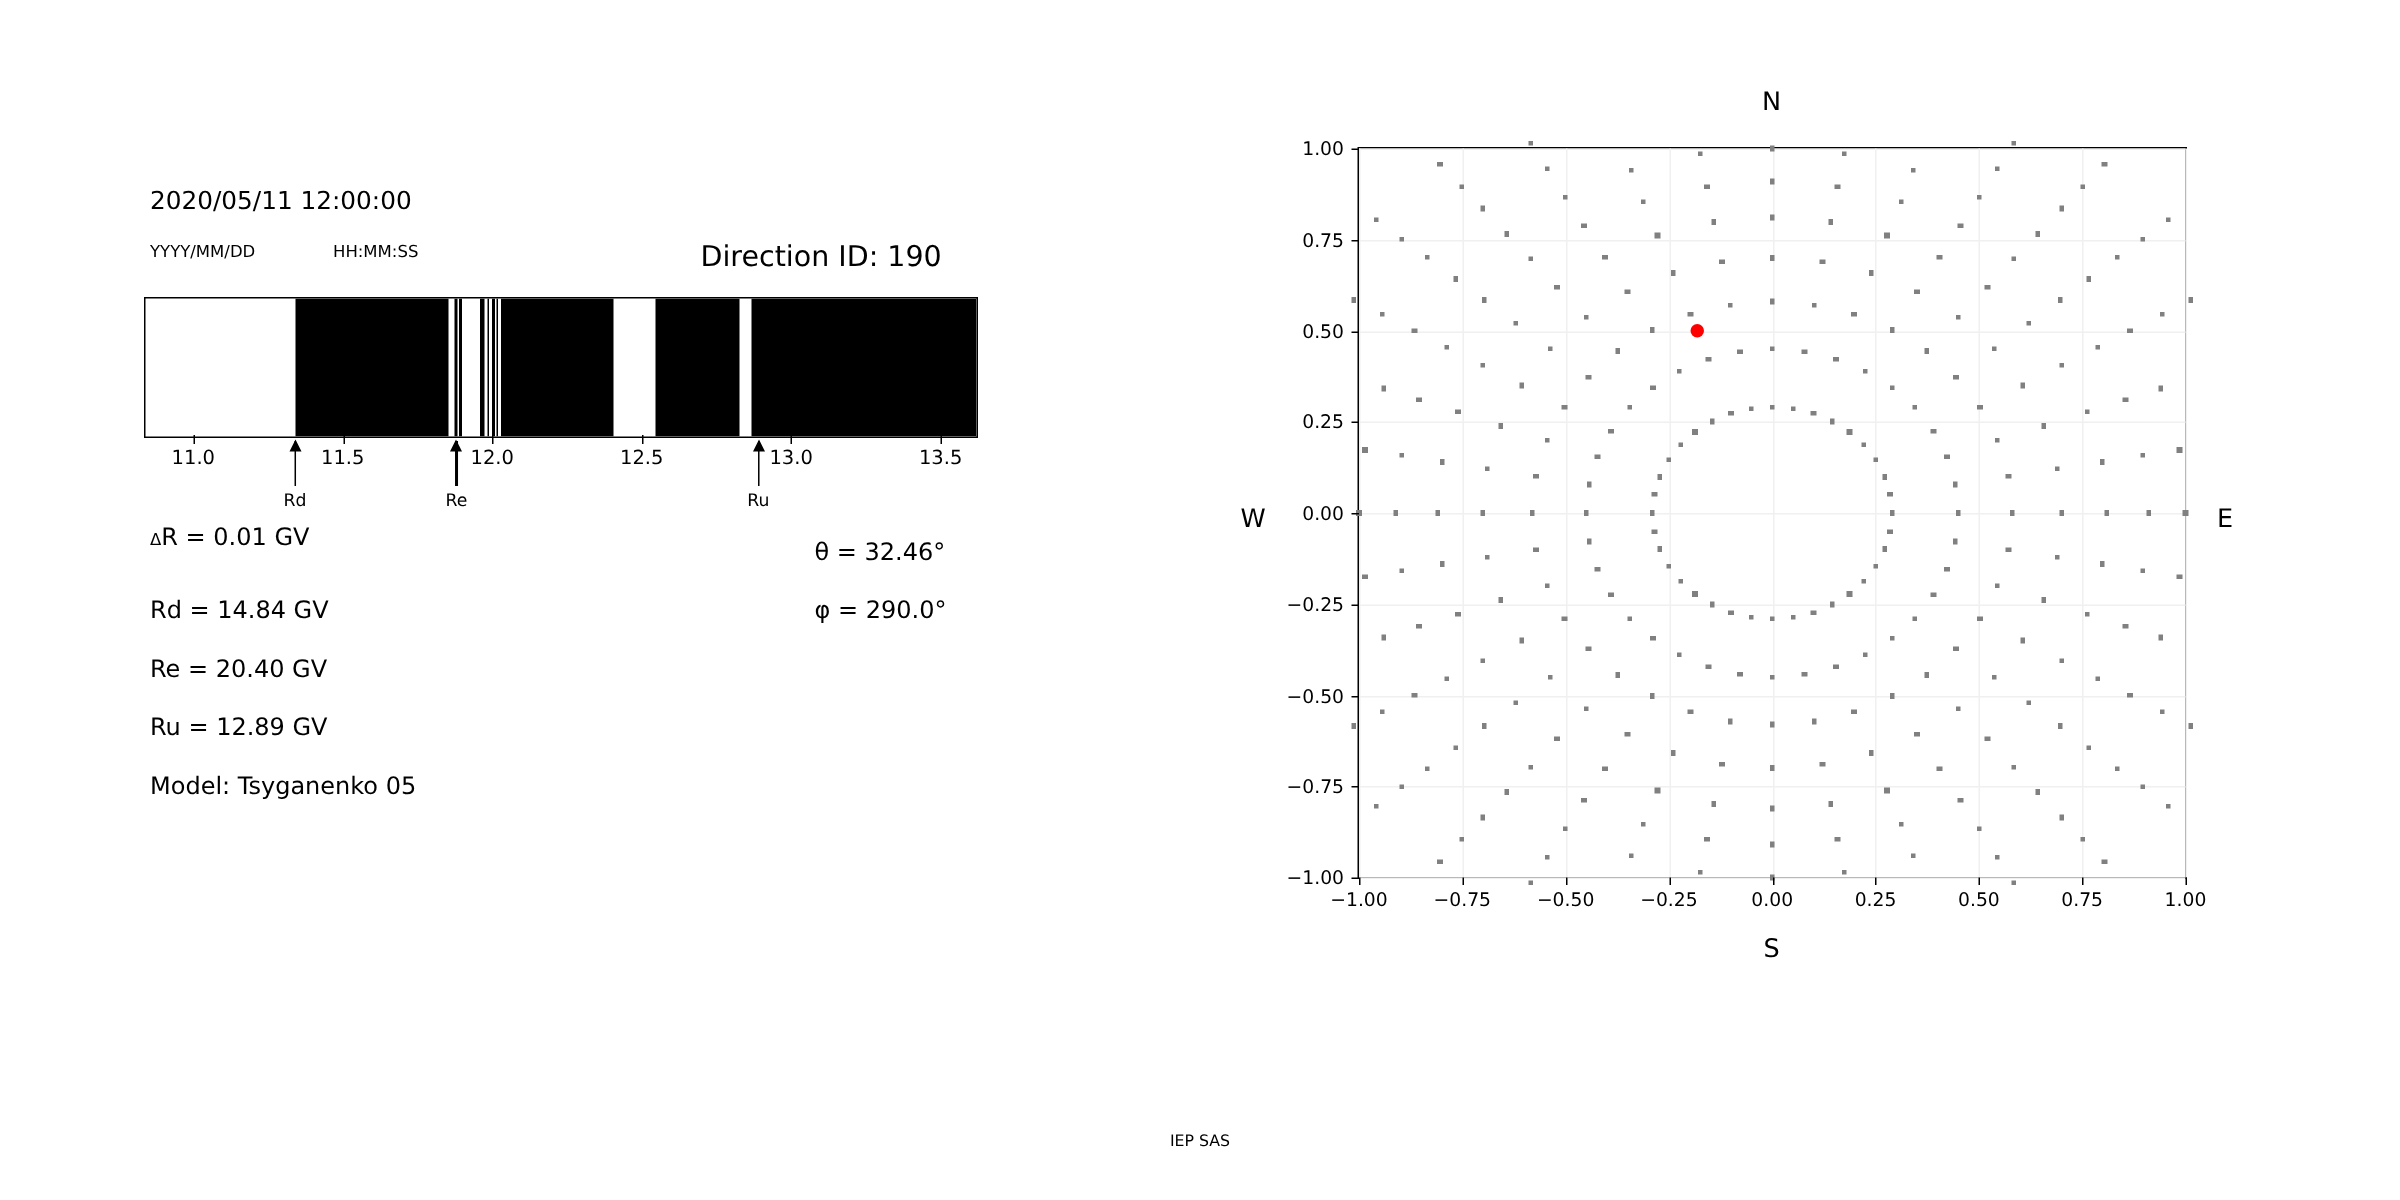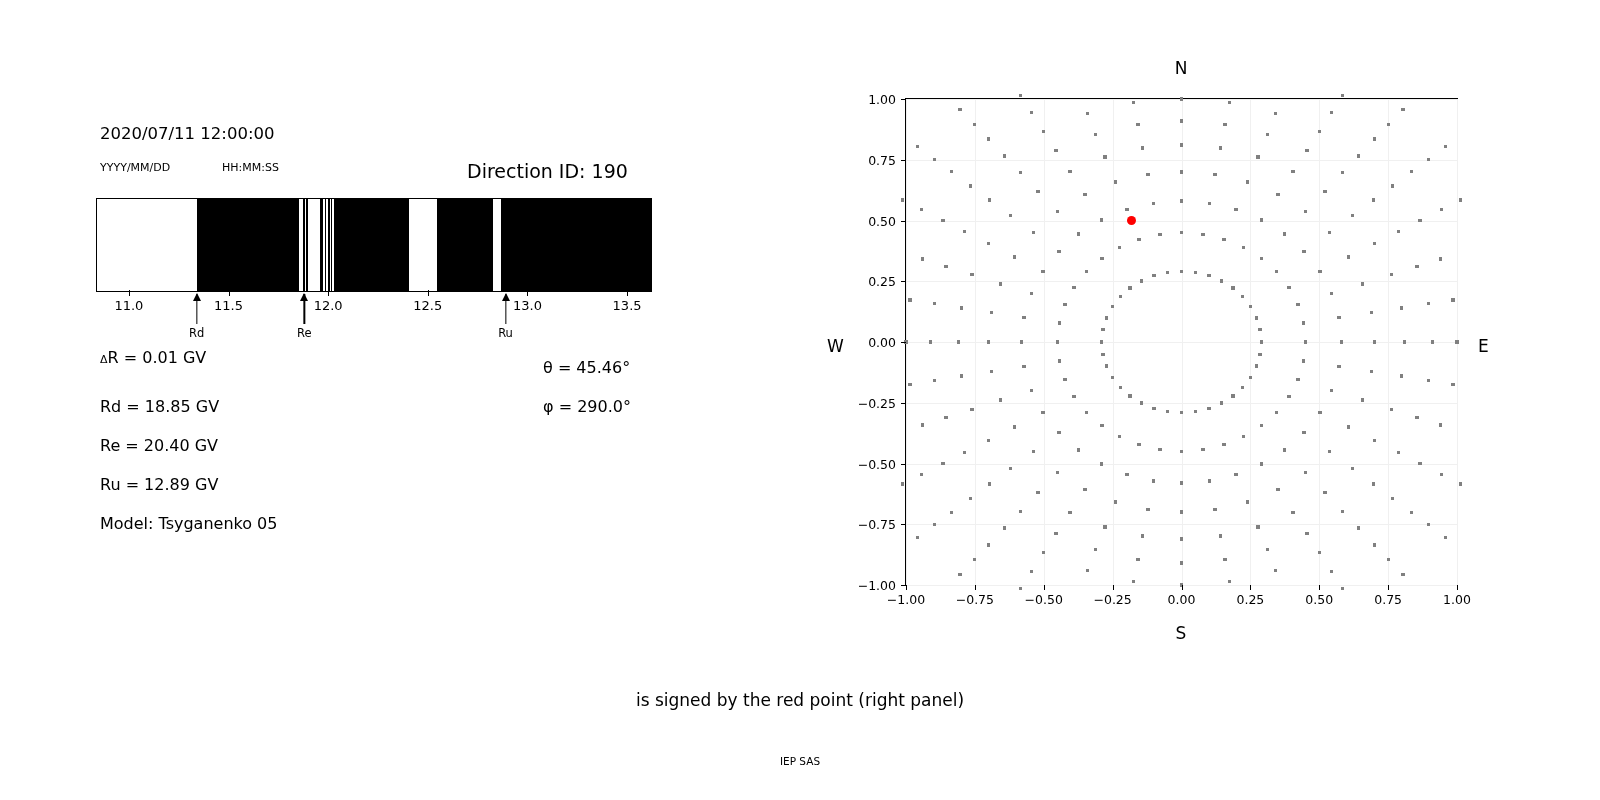--- a/index.html
+++ b/index.html
@@ -77,21 +77,21 @@
   
   #caption{position:absolute;left:0;top:684px;width:1600px;text-align:center;}
   #caption .cl{font-size:17px;line-height:32px;}
   #footer{position:absolute;left:0;top:755px;width:1600px;text-align:center;font-size:10.5px;}
 </style>
 </head>
 <body>
 
 <div class="abs" id="left-panel">
 
-  <div class="abs dt-line">2020/07/11 12:00:00</div>
+  <div class="abs dt-line">2020/05/11 12:00:00</div>
   <div class="abs fmt-date">YYYY/MM/DD</div>
   <div class="abs fmt-time">HH:MM:SS</div>
   <div class="abs dir-id">Direction ID: 190</div>
 
   <div class="abs" id="penumbra-wrap">
     <div id="penumbra-bar">
         <div class="band" style="left: 100.039px; width: 101.633px;"></div>
         <div class="band" style="left: 205.658px; width: 1.99281px;"></div>
         <div class="band" style="left: 209.045px; width: 1.99281px;"></div>
         <div class="band" style="left: 222.995px; width: 2.98921px;"></div>
@@ -128,25 +128,25 @@
         <div class="mlab">Re</div>
       </div>
       <div class="marker" style="left: 409.525px; top: 4px;">
         <div class="shaft"></div>
         <div class="head"></div>
         <div class="mlab">Ru</div>
       </div>
     </div>
 
   <div class="param l" style="top:348px"><span><span class="sub-d">Δ</span>R = 0.01 GV</span></div>
-  <div class="param l" style="top:397px">Rd = 18.85 GV</div>
+  <div class="param l" style="top:397px">Rd = 14.84 GV</div>
   <div class="param l" style="top:436px">Re = 20.40 GV</div>
   <div class="param l" style="top:475px">Ru = 12.89 GV</div>
   <div class="param l" style="top:514px">Model: Tsyganenko 05</div>
-  <div class="param r" style="top:358px">θ = 45.46°</div>
+  <div class="param r" style="top:358px">θ = 32.46°</div>
   <div class="param r" style="top:397px">φ = 290.0°</div>
 </div>
 
 <div class="abs" id="right-panel">
   <div id="polar-axes">
     <div id="red-point" style="left: 225.91px; top: 121.5px; background: rgb(254, 0, 0);"></div>
   <div class="gline v" style="left: 0px;"></div>
       <div class="gline v" style="left: 68.875px;"></div>
       <div class="gline v" style="left: 137.75px;"></div>
       <div class="gline v" style="left: 206.625px;"></div>
@@ -493,15 +493,14 @@
       <div class="ptick y" style="top: 0px;"></div>
       <div class="ptlab y" style="top: 0px; right: 561px;">1.00</div>
     </div>
   <div class="compass" id="cmp-n">N</div>
   <div class="compass" id="cmp-s">S</div>
   <div class="compass" id="cmp-w">W</div>
   <div class="compass" id="cmp-e">E</div>
 </div>
 
 <div id="caption">
-  <div class="cl">is signed by the red point (right panel)</div>
 </div>
 <div id="footer">IEP SAS</div>
 
 </body></html>

